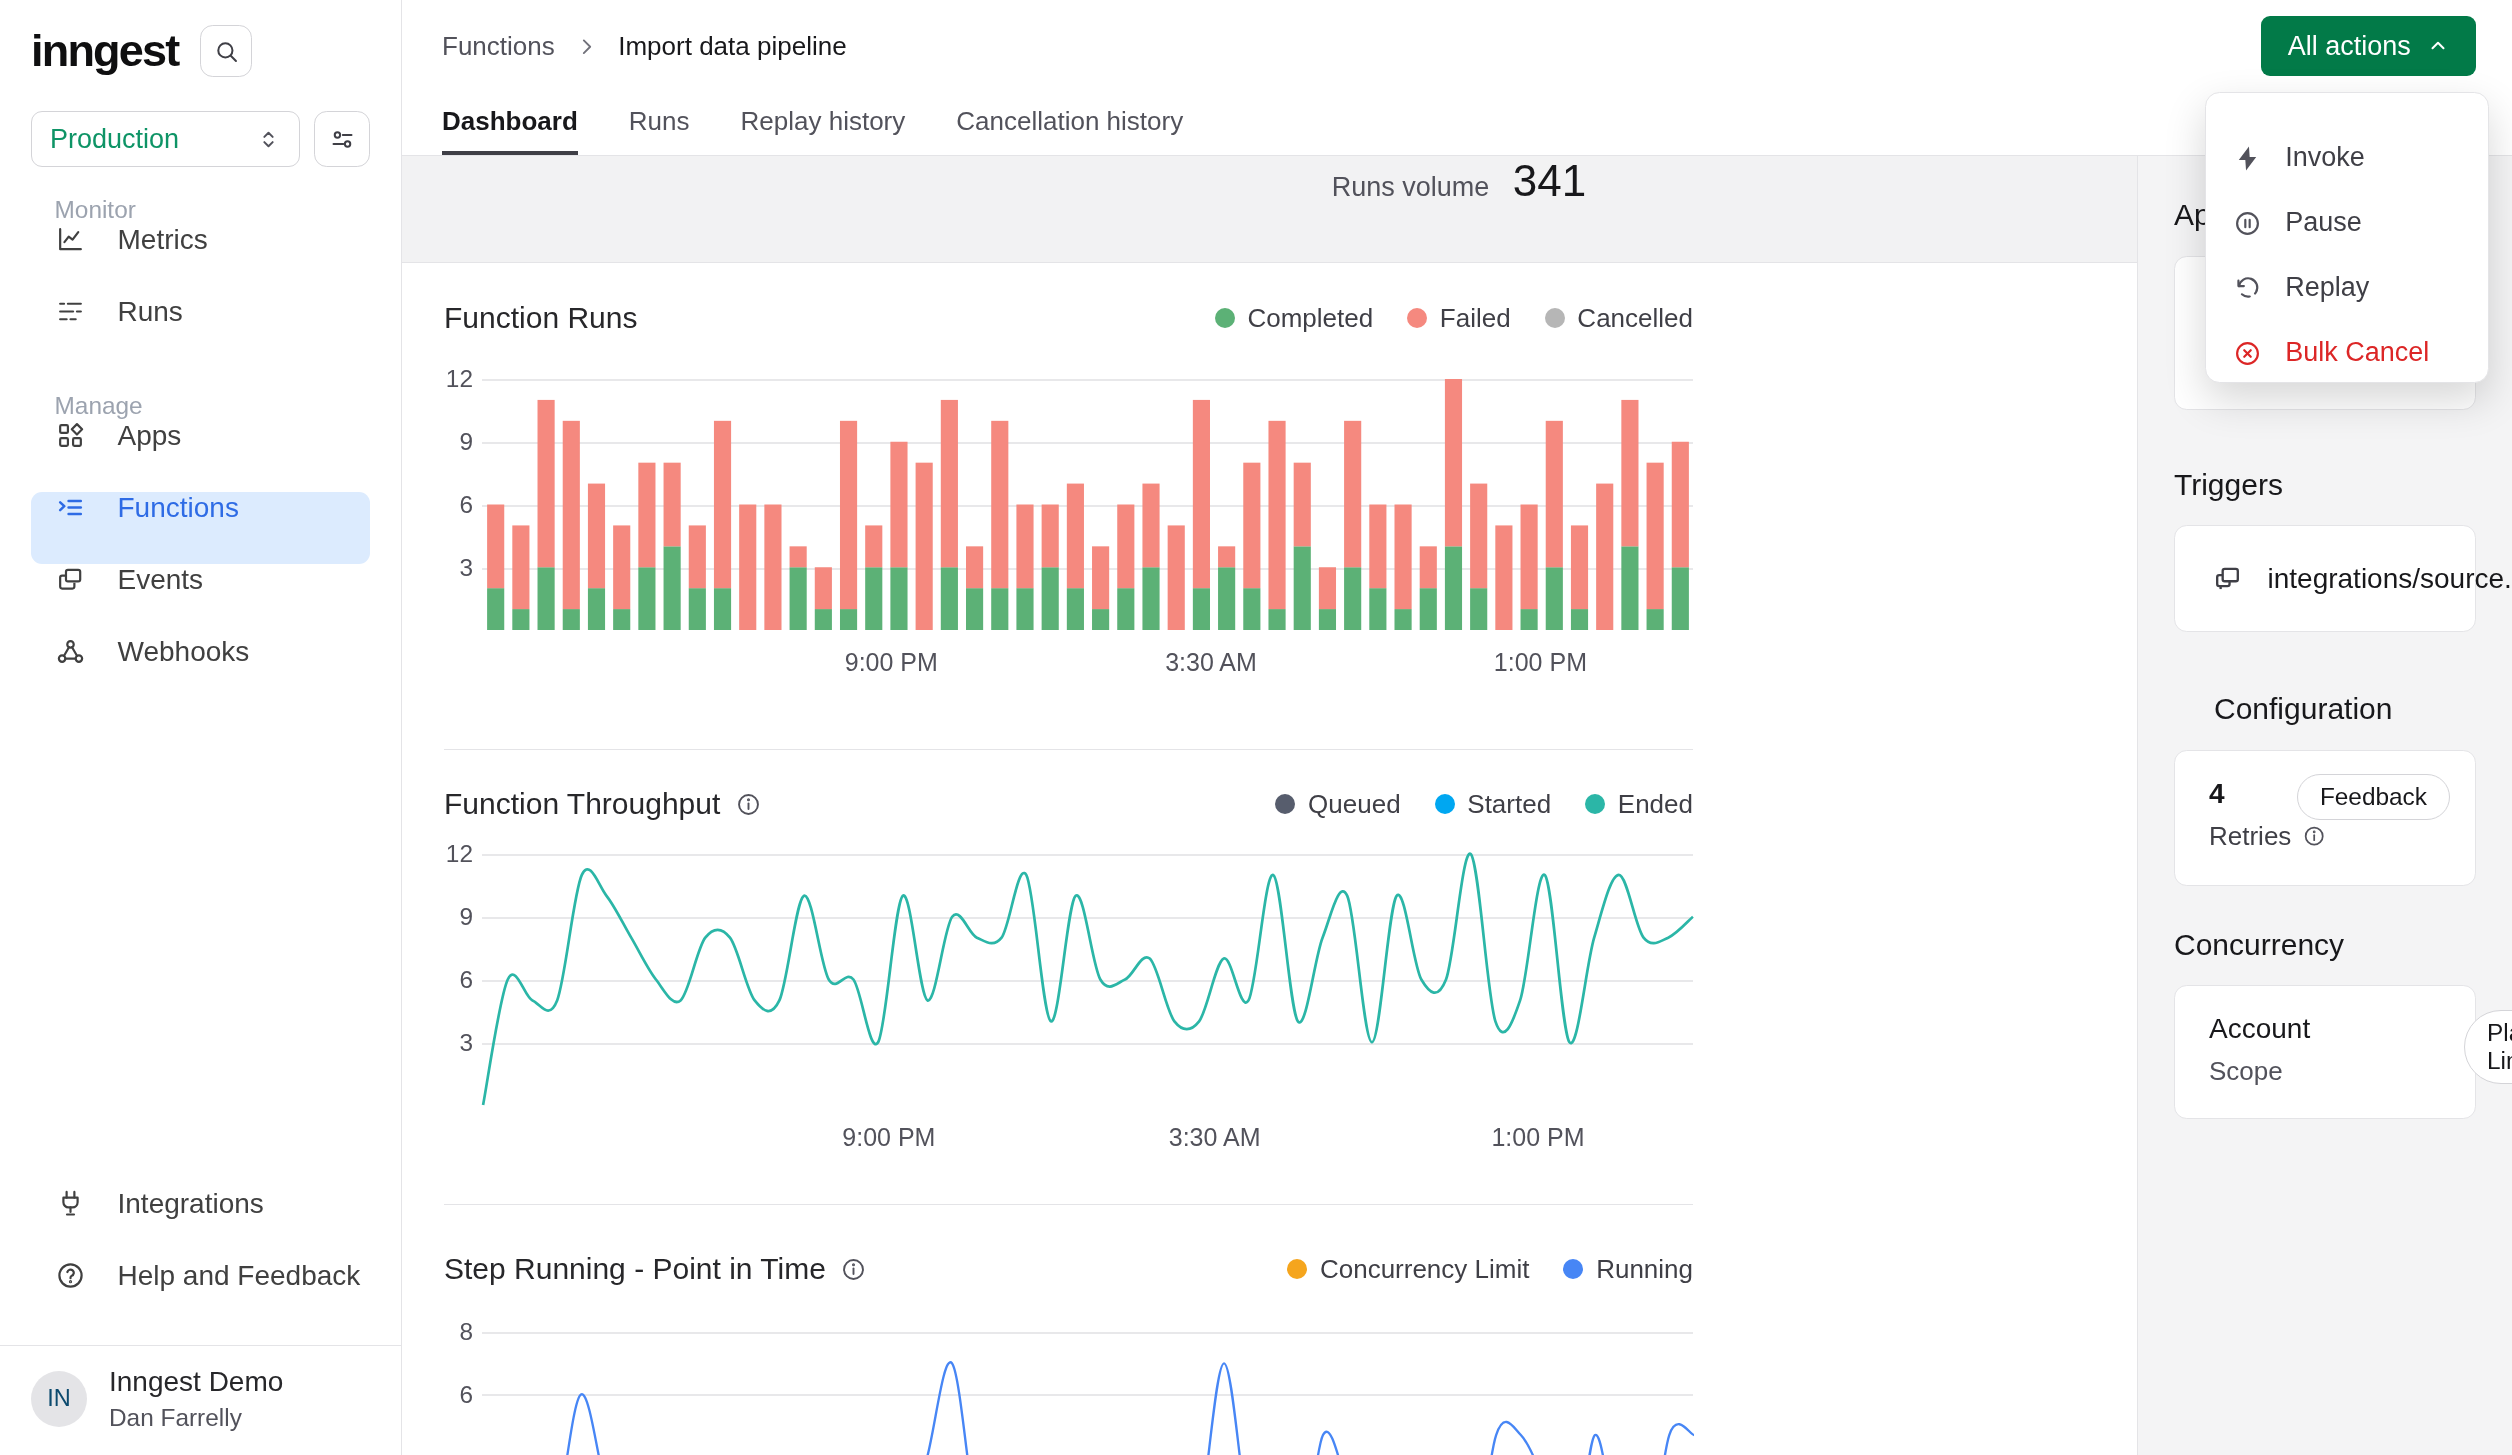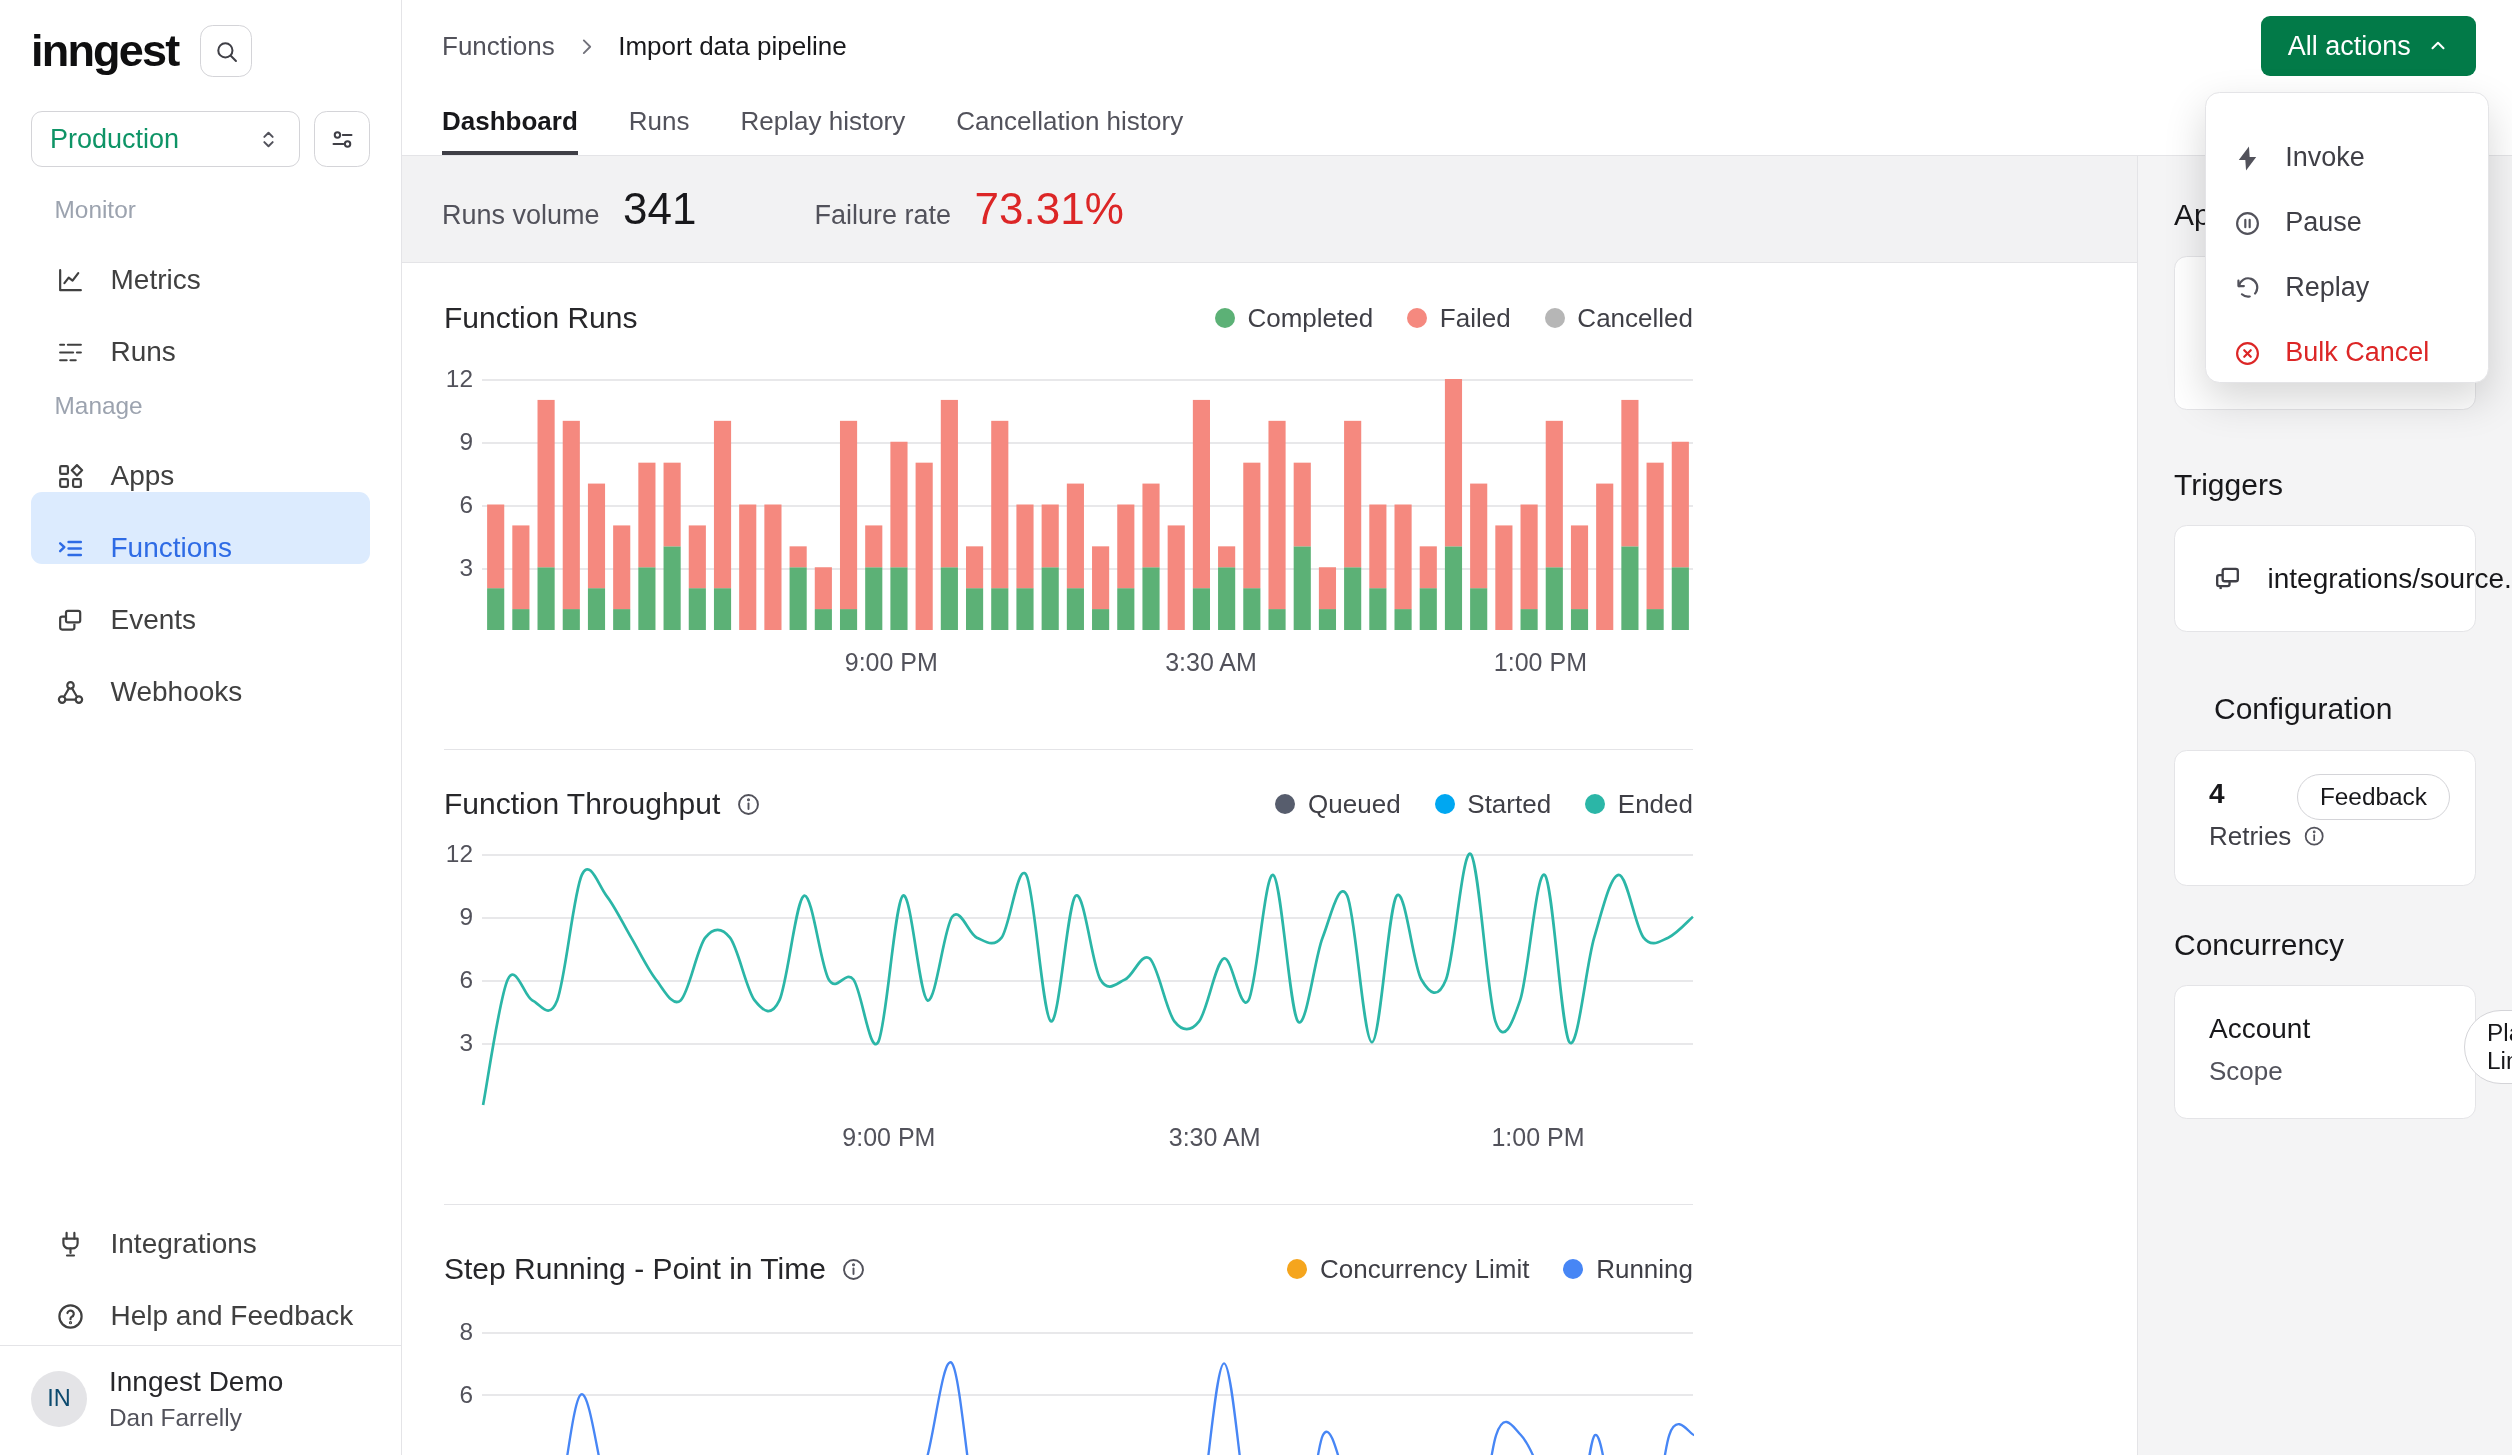--- a/index.html
+++ b/index.html
@@ -18,21 +18,21 @@
   .ws-row { margin-top:34px; display:flex; gap:14.5px; }
   .ws-select { flex:1; height:56px; border:1.8px solid #d4d4d8; border-radius:11px; background:#fff;
     display:flex; align-items:center; justify-content:space-between; padding:0 18px; }
   .ws-select .ws-name { font-size:27px; color:#0e9466; }
   .ws-select svg { color:#52525b; }
   .ws-filter { width:56px; height:56px; border:1.8px solid #d4d4d8; border-radius:12.7px; background:#fff;
     display:flex; align-items:center; justify-content:center; color:#3f3f46; }
   .nav-label { font-size:24.4px; color:#9ca3af; padding-left:23.5px; }
   .nav-label.first { margin-top:29px; }
   .nav-label.second { margin-top:23.5px; }
-  .nav-item { height:72px; display:flex; align-items:flex-end; gap:25px; padding-left:23.5px;
+  .nav-item { height:72px; display:flex; align-items:flex-start; gap:32px; padding-left:23.5px;
     font-size:28px; color:#404040; border-radius:11px; cursor:pointer; }
   .nav-item svg { color:#404040; flex:0 0 auto; }
   .nav-item.active { background:#dcebfe; color:#2e6be5; }
   .nav-item.active svg { color:#2e6be5; }
   .sidebar-footer { margin-top:auto; }
   .sidebar-divider { border-top:0.9px solid #e4e4e7; margin:12.7px -31px 0; }
   .user-row { display:flex; align-items:center; gap:22px; padding:20px 0 23.5px; }
   .avatar { width:56px; height:56px; border-radius:50%; background:#e4e4e7; color:#0c4a6e;
     font-size:23.5px; display:flex; align-items:center; justify-content:center; }
   .user-name { font-size:28px; color:#27272a; }
@@ -57,21 +57,21 @@
   .actions-menu { position:absolute; top:76px; right:-12.7px; width:284px; background:#fff;
     border:0.9px solid #e4e4e7; border-radius:14.5px; padding:14.5px 0;
     box-shadow:0 16.3px 41px rgba(0,0,0,.16); }
   .menu-item { height:65px; display:flex; align-items:flex-end; gap:23.5px; padding:0 27px;
     font-size:27px; color:#3f3f46; cursor:pointer; }
   .menu-item svg { color:#52525b; }
   .menu-item.danger, .menu-item.danger svg { color:#dc2626; }
 
   
   .stats { height:107px; background:#f2f2f3; border-bottom:0.9px solid #e4e4e7;
-    display:flex; align-items:center; padding:0 36px 0 40px; gap:118px; }
+    display:flex; align-items:center; padding:0 36px 0 40px; gap:118px;flex-direction:column; }
   .stat { display:flex; align-items:baseline; gap:23.5px; }
   .stat .lbl { font-size:27px; color:#52525b; }
   .stat .val { font-size:44px; font-weight:400; color:#18181b; }
   .range-btn { margin-left:auto; height:61px; background:#fff; border:0.9px solid #d4d4d8;
     border-radius:9px; padding:0 23.5px; font-size:26px; color:#18181b; display:flex;
     align-items:center; gap:16.3px; font-family:inherit; cursor:pointer; }
   .range-btn svg { color:#3f3f46; }
 
   
   .charts { position:absolute; top:263px; left:0; width:1333px; bottom:0; background:#fff; padding:0 42px; }

